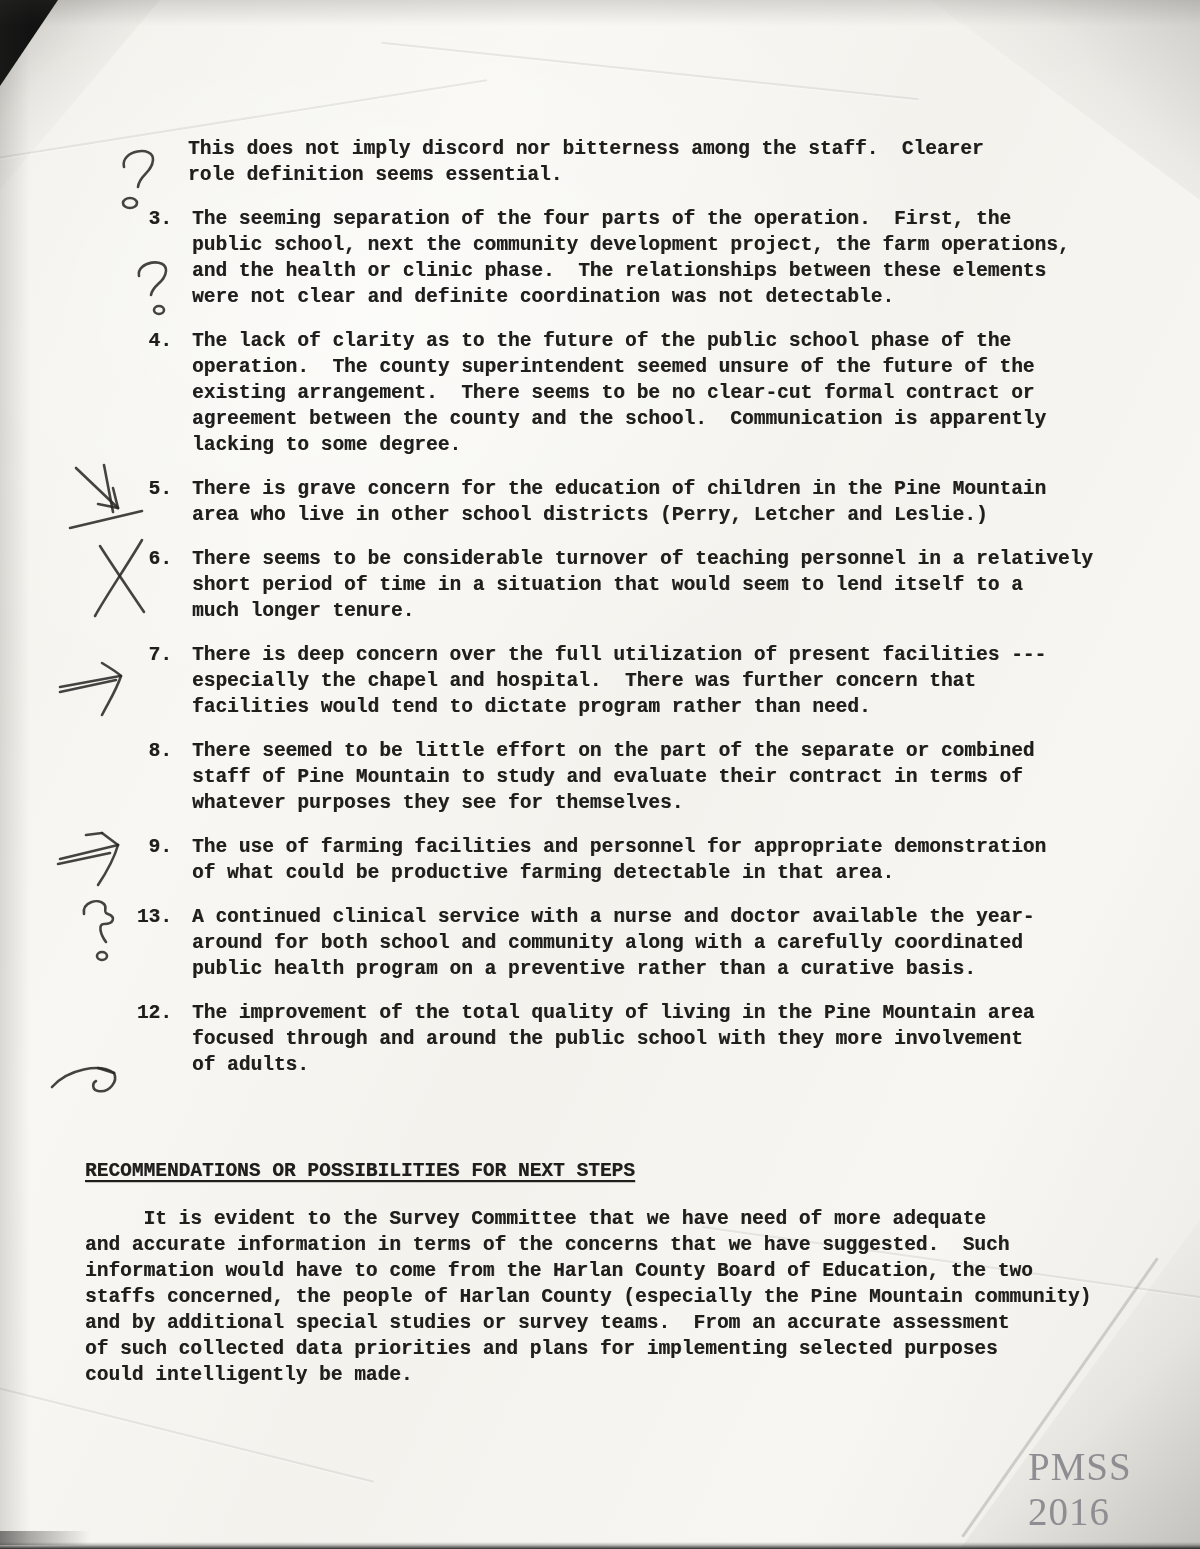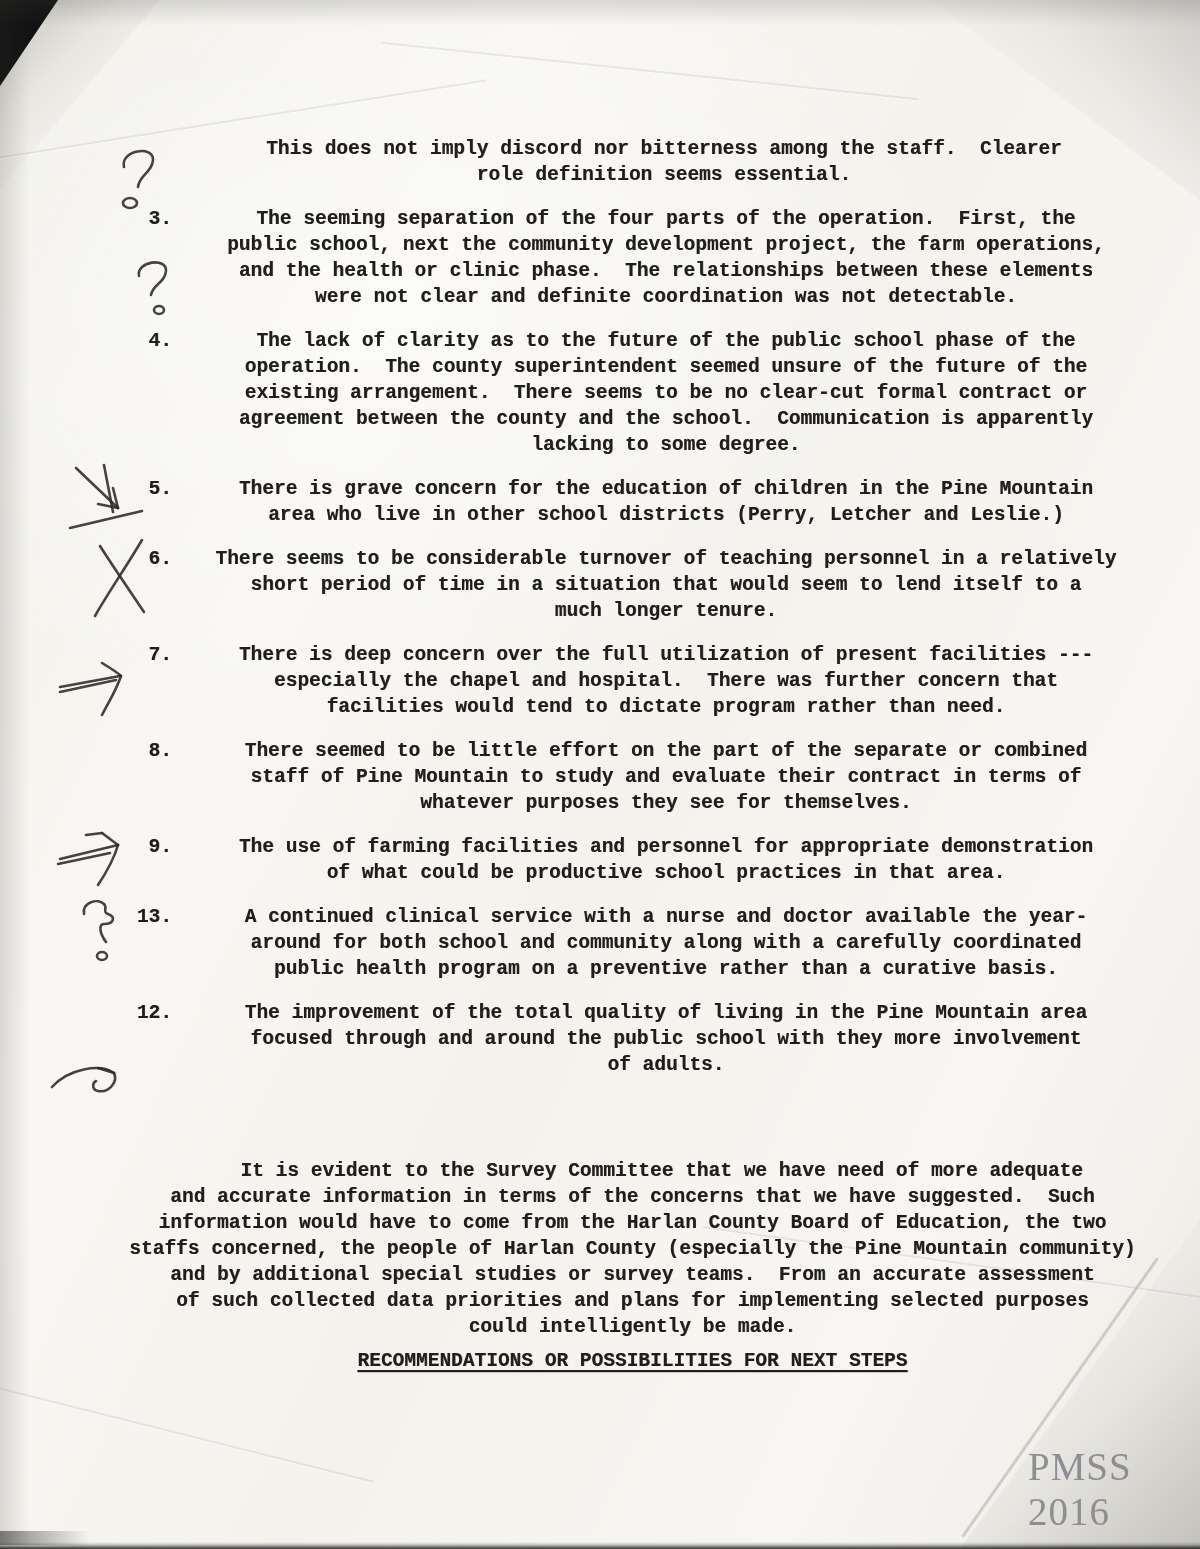--- a/index.html
+++ b/index.html
@@ -37,21 +37,21 @@
     clip-path:polygon(100% 100%,0 100%,100% 0);}
   .fold-br-line{position:absolute;right:-30px;bottom:150px;width:340px;height:3px;
     background:rgba(75,73,69,0.22);transform:rotate(-55deg);}
   .edge-bottom{position:absolute;bottom:0;left:0;right:0;height:7px;
     background:linear-gradient(0deg,rgba(15,15,15,0.85),rgba(40,40,40,0.25) 60%,rgba(0,0,0,0));}
   .speck-bl{position:absolute;bottom:4px;left:0;width:90px;height:14px;
     background:linear-gradient(90deg,rgba(20,20,20,0.5),rgba(0,0,0,0));}
 
   
   .typed{white-space:pre-wrap;font-weight:700;font-size:19.5px;line-height:26px;
-    text-shadow:0.4px 0.4px 0.6px rgba(25,24,22,0.55);text-align:center;}
+    text-shadow:0.4px 0.4px 0.6px rgba(25,24,22,0.55);}
   .content{position:absolute;top:136px;left:130px;width:1010px;}
   .cont-para{margin:0 0 18px 58px;width:952px;}
   .item{display:flex;margin:0 0 18px 0;}
   .num{width:42px;text-align:right;flex:0 0 42px;}
   .txt{margin-left:20px;width:952px;}
   .section{position:absolute;top:1158px;left:85px;width:1095px;}
   .heading{text-decoration:underline;text-decoration-thickness:2px;text-underline-offset:4px;margin:0 0 22px 0;}
   .para{margin:0 0 8px 0;}
   .watermark{position:absolute;top:1444px;left:1028px;
     font-family:"Liberation Serif","DejaVu Serif",serif;font-weight:400;
@@ -121,45 +121,45 @@
     </div>
     <div class="item">
       <div class="typed num">8.</div>
       <div class="typed txt">There seemed to be little effort on the part of the separate or combined
 staff of Pine Mountain to study and evaluate their contract in terms of
 whatever purposes they see for themselves.</div>
     </div>
     <div class="item">
       <div class="typed num">9.</div>
       <div class="typed txt">The use of farming facilities and personnel for appropriate demonstration
-of what could be productive school practices in that area.</div>
+of what could be productive farming detectable in that area.</div>
     </div>
     <div class="item">
       <div class="typed num">13.</div>
       <div class="typed txt">A continued clinical service with a nurse and doctor available the year-
 around for both school and community along with a carefully coordinated
 public health program on a preventive rather than a curative basis.</div>
     </div>
     <div class="item">
       <div class="typed num">12.</div>
       <div class="typed txt">The improvement of the total quality of living in the Pine Mountain area
 focused through and around the public school with they more involvement
 of adults.</div>
     </div>
   </div>
 
   <div class="section">
+    <div class="typed heading">RECOMMENDATIONS OR POSSIBILITIES FOR NEXT STEPS</div>
     <div class="typed para">     It is evident to the Survey Committee that we have need of more adequate
 and accurate information in terms of the concerns that we have suggested.  Such
 information would have to come from the Harlan County Board of Education, the two
 staffs concerned, the people of Harlan County (especially the Pine Mountain community)
 and by additional special studies or survey teams.  From an accurate assessment
 of such collected data priorities and plans for implementing selected purposes
 could intelligently be made.</div>
-    <div class="typed heading">RECOMMENDATIONS OR POSSIBILITIES FOR NEXT STEPS</div>
   </div>
 
   <div class="watermark">PMSS 2016</div>
 
   <div class="mark" style="top:145px;left:116px;">
     <svg width="52" height="76" viewBox="0 0 52 76">
       <path d="M8,22 C4,5 38,0 37,15 C36,28 23,30 22,42"></path>
       <ellipse cx="14" cy="58" rx="7" ry="5"></ellipse>
     </svg>
   </div>

